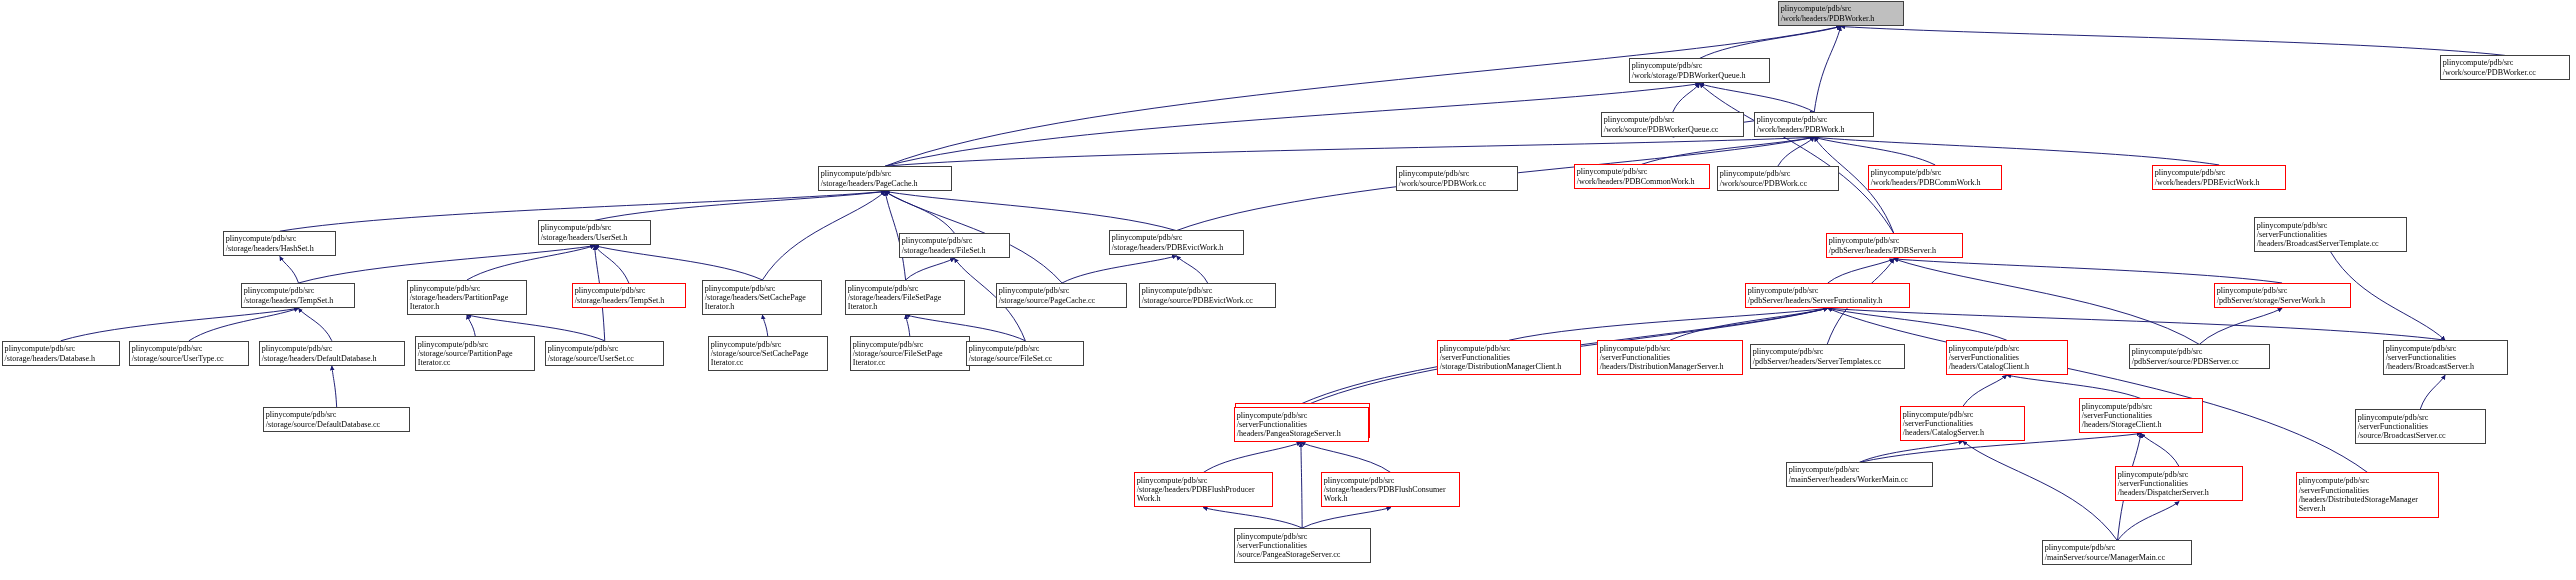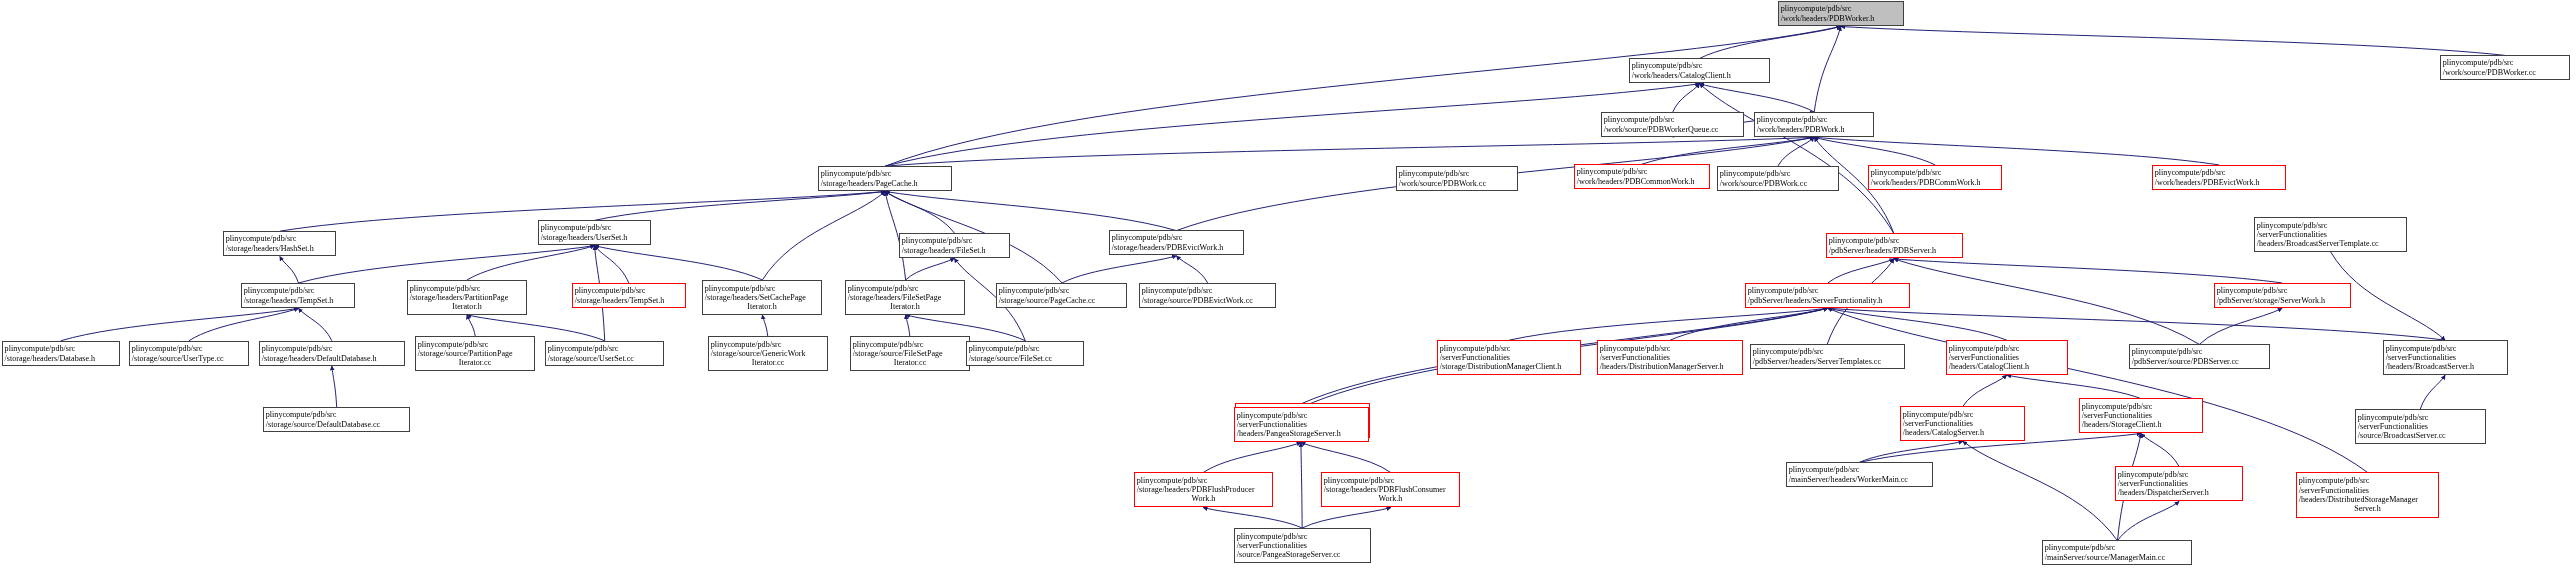--- a/index.html
+++ b/index.html
@@ -46,21 +46,20 @@
   }
   .node.root {
     background: #bfbfbf;
     border: 0.6px solid #404040;
   }
   .node .ln {
     display: block;
     text-align: left;
   }
   .node .ln.ctr {
-    text-align: center;
   }
 </style>
 </head>
 <body>
 
 <div id="canvas">
   <svg id="edge-layer" viewBox="0 0 4281 965" preserveAspectRatio="none">
     <defs>
       <marker id="arrow" viewBox="0 0 10 10" refX="9" refY="5" markerWidth="5" markerHeight="5" orient="auto-start-reverse">
         <path d="M 0 0 L 10 5 L 0 10 z" fill="#191970"></path>
@@ -142,21 +141,21 @@
       <div class="node root" style="left: 1778px; top: 1.2px; width: 126px; height: 25px;">
         <span class="ln">plinycompute/pdb/src</span>
         <span class="ln">/work/headers/PDBWorker.h</span>
       </div>
       <div class="node" style="left: 2440px; top: 55px; width: 130px; height: 25px;">
         <span class="ln">plinycompute/pdb/src</span>
         <span class="ln">/work/source/PDBWorker.cc</span>
       </div>
       <div class="node" style="left: 1629px; top: 58px; width: 141px; height: 25px;">
         <span class="ln">plinycompute/pdb/src</span>
-        <span class="ln">/work/headers/CatalogClient.h</span>
+        <span class="ln">/work/storage/PDBWorkerQueue.h</span>
       </div>
       <div class="node" style="left: 1601px; top: 112px; width: 143px; height: 25px;">
         <span class="ln">plinycompute/pdb/src</span>
         <span class="ln">/work/source/PDBWorkerQueue.cc</span>
       </div>
       <div class="node" style="left: 1754px; top: 112px; width: 120px; height: 25px;">
         <span class="ln">plinycompute/pdb/src</span>
         <span class="ln">/work/headers/PDBWork.h</span>
       </div>
       <div class="node" style="left: 1717px; top: 166px; width: 122px; height: 25px;">
@@ -291,21 +290,21 @@
         <span class="ln">plinycompute/pdb/src</span>
         <span class="ln">/storage/source/PartitionPage</span>
         <span class="ln ctr">Iterator.cc</span>
       </div>
       <div class="node" style="left: 545px; top: 341px; width: 119px; height: 25px;">
         <span class="ln">plinycompute/pdb/src</span>
         <span class="ln">/storage/source/UserSet.cc</span>
       </div>
       <div class="node" style="left: 708px; top: 336px; width: 120px; height: 35px;">
         <span class="ln">plinycompute/pdb/src</span>
-        <span class="ln">/storage/source/GenericWork</span>
+        <span class="ln">/storage/source/SetCachePage</span>
         <span class="ln ctr">Iterator.cc</span>
       </div>
       <div class="node" style="left: 850px; top: 336px; width: 120px; height: 35px;">
         <span class="ln">plinycompute/pdb/src</span>
         <span class="ln">/storage/source/FileSetPage</span>
         <span class="ln ctr">Iterator.cc</span>
       </div>
       <div class="node" style="left: 966px; top: 341px; width: 118px; height: 25px;">
         <span class="ln">plinycompute/pdb/src</span>
         <span class="ln">/storage/source/FileSet.cc</span>

